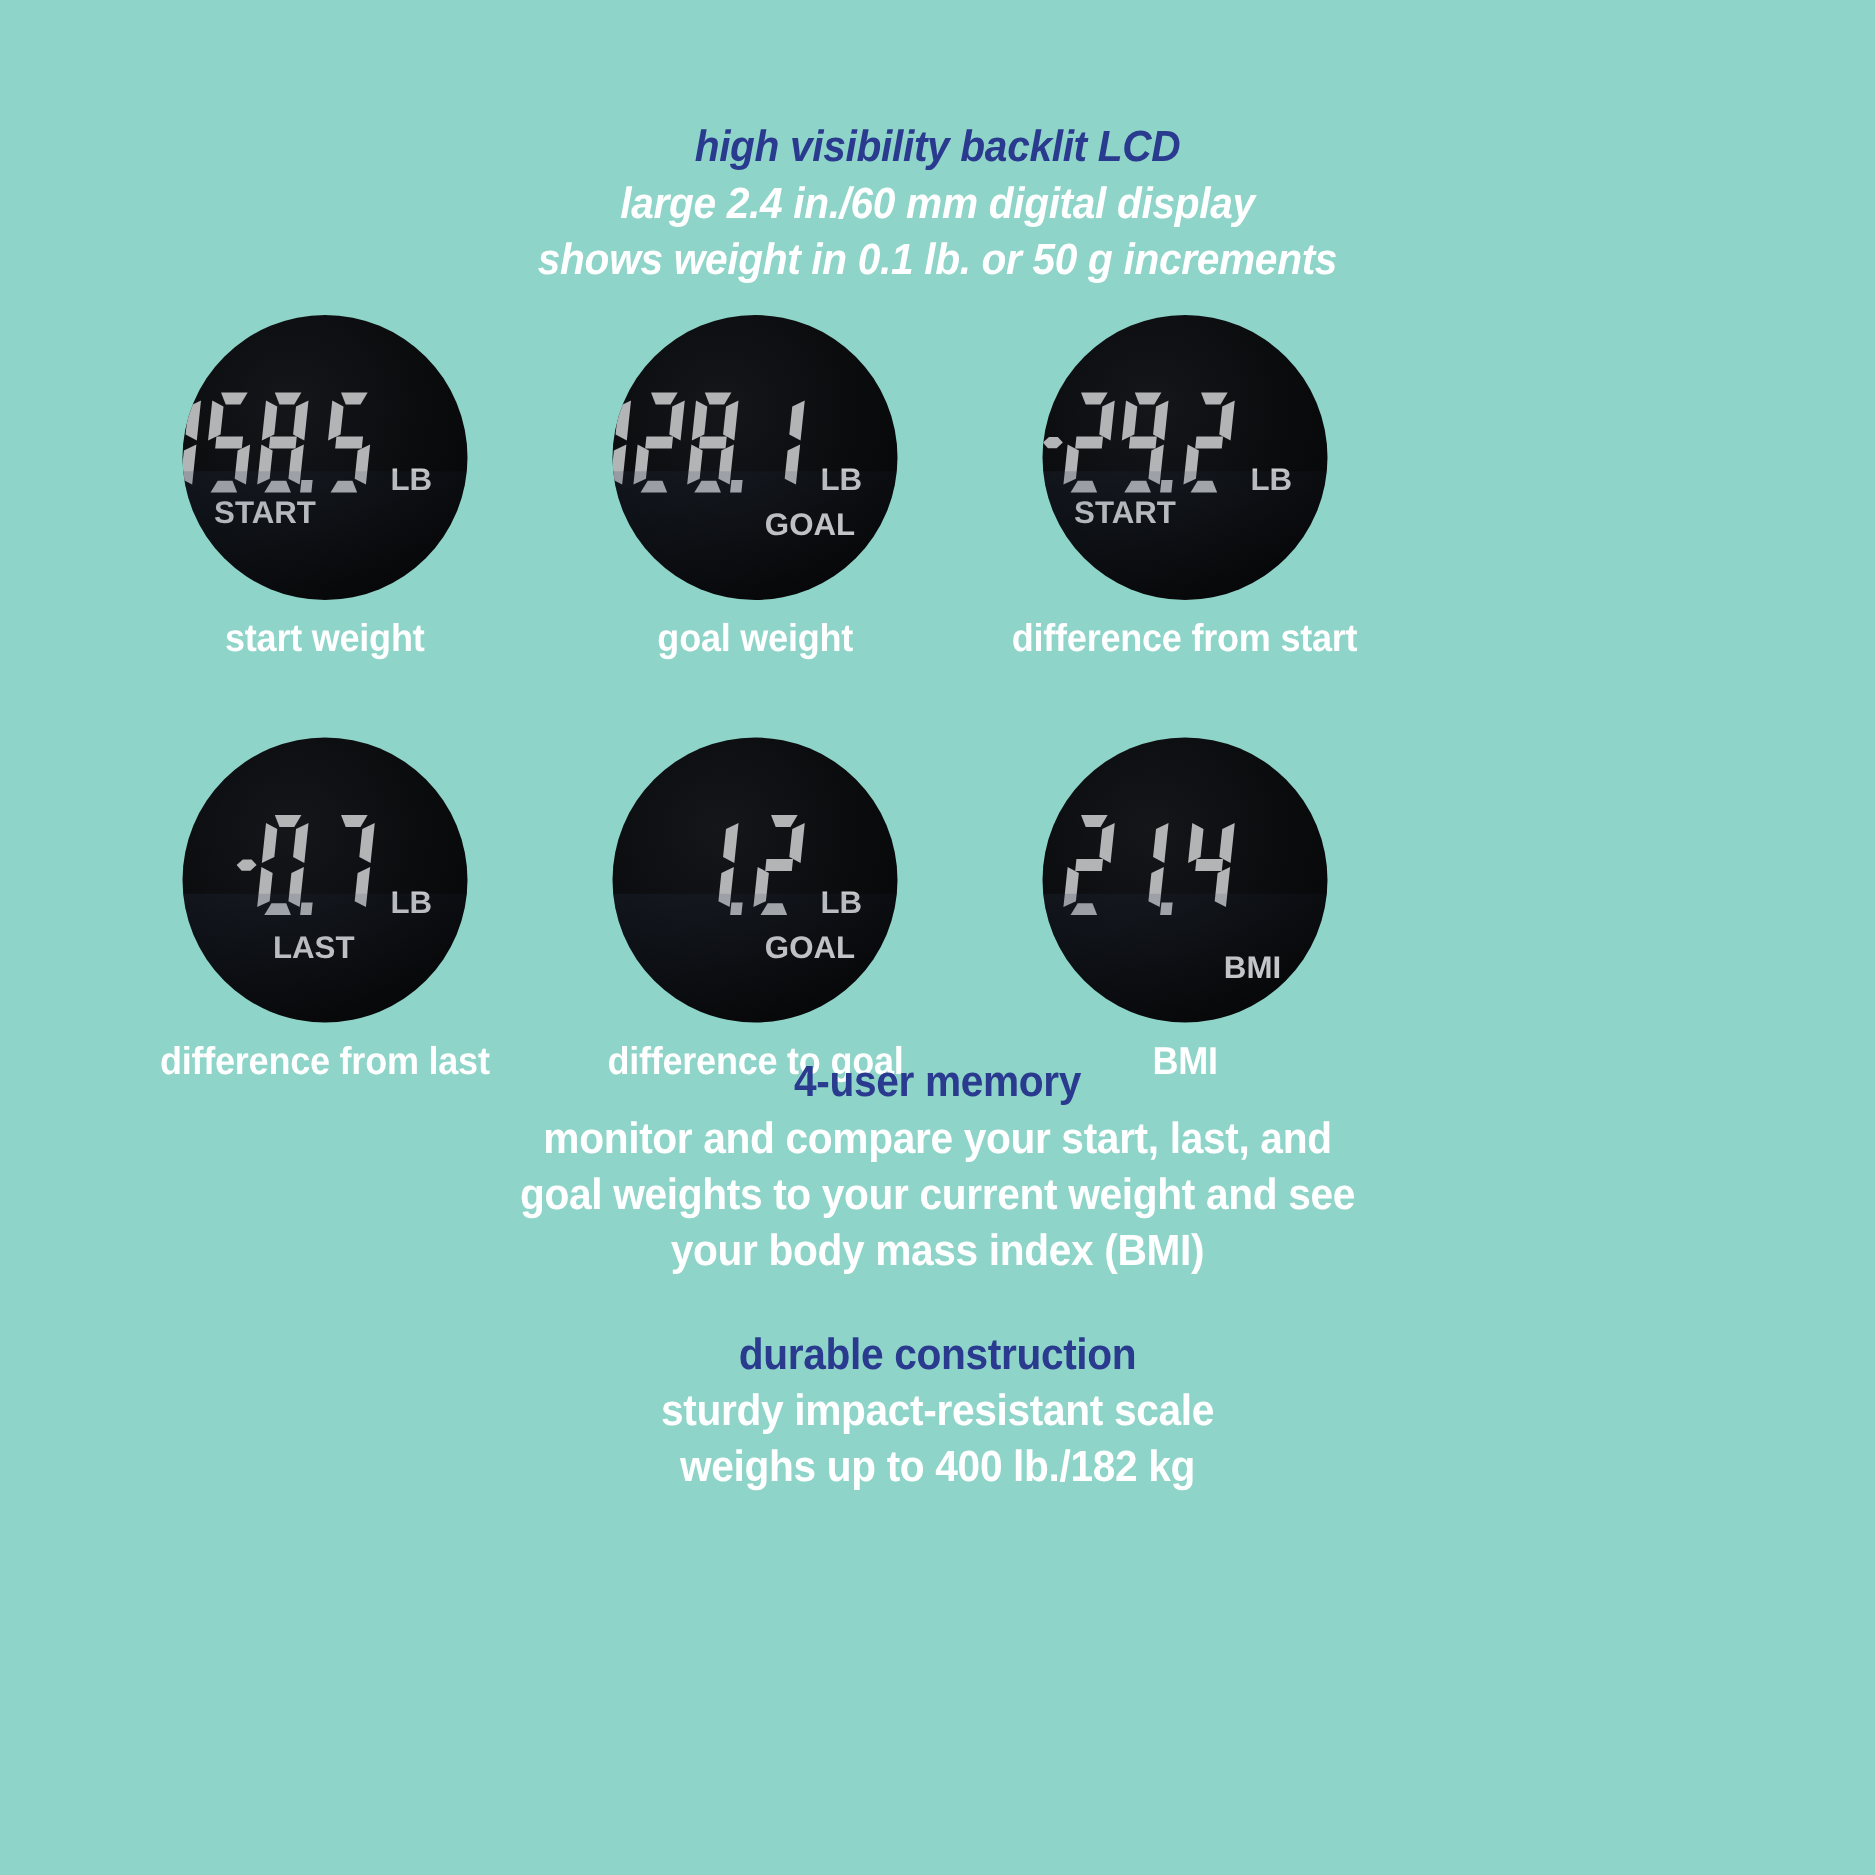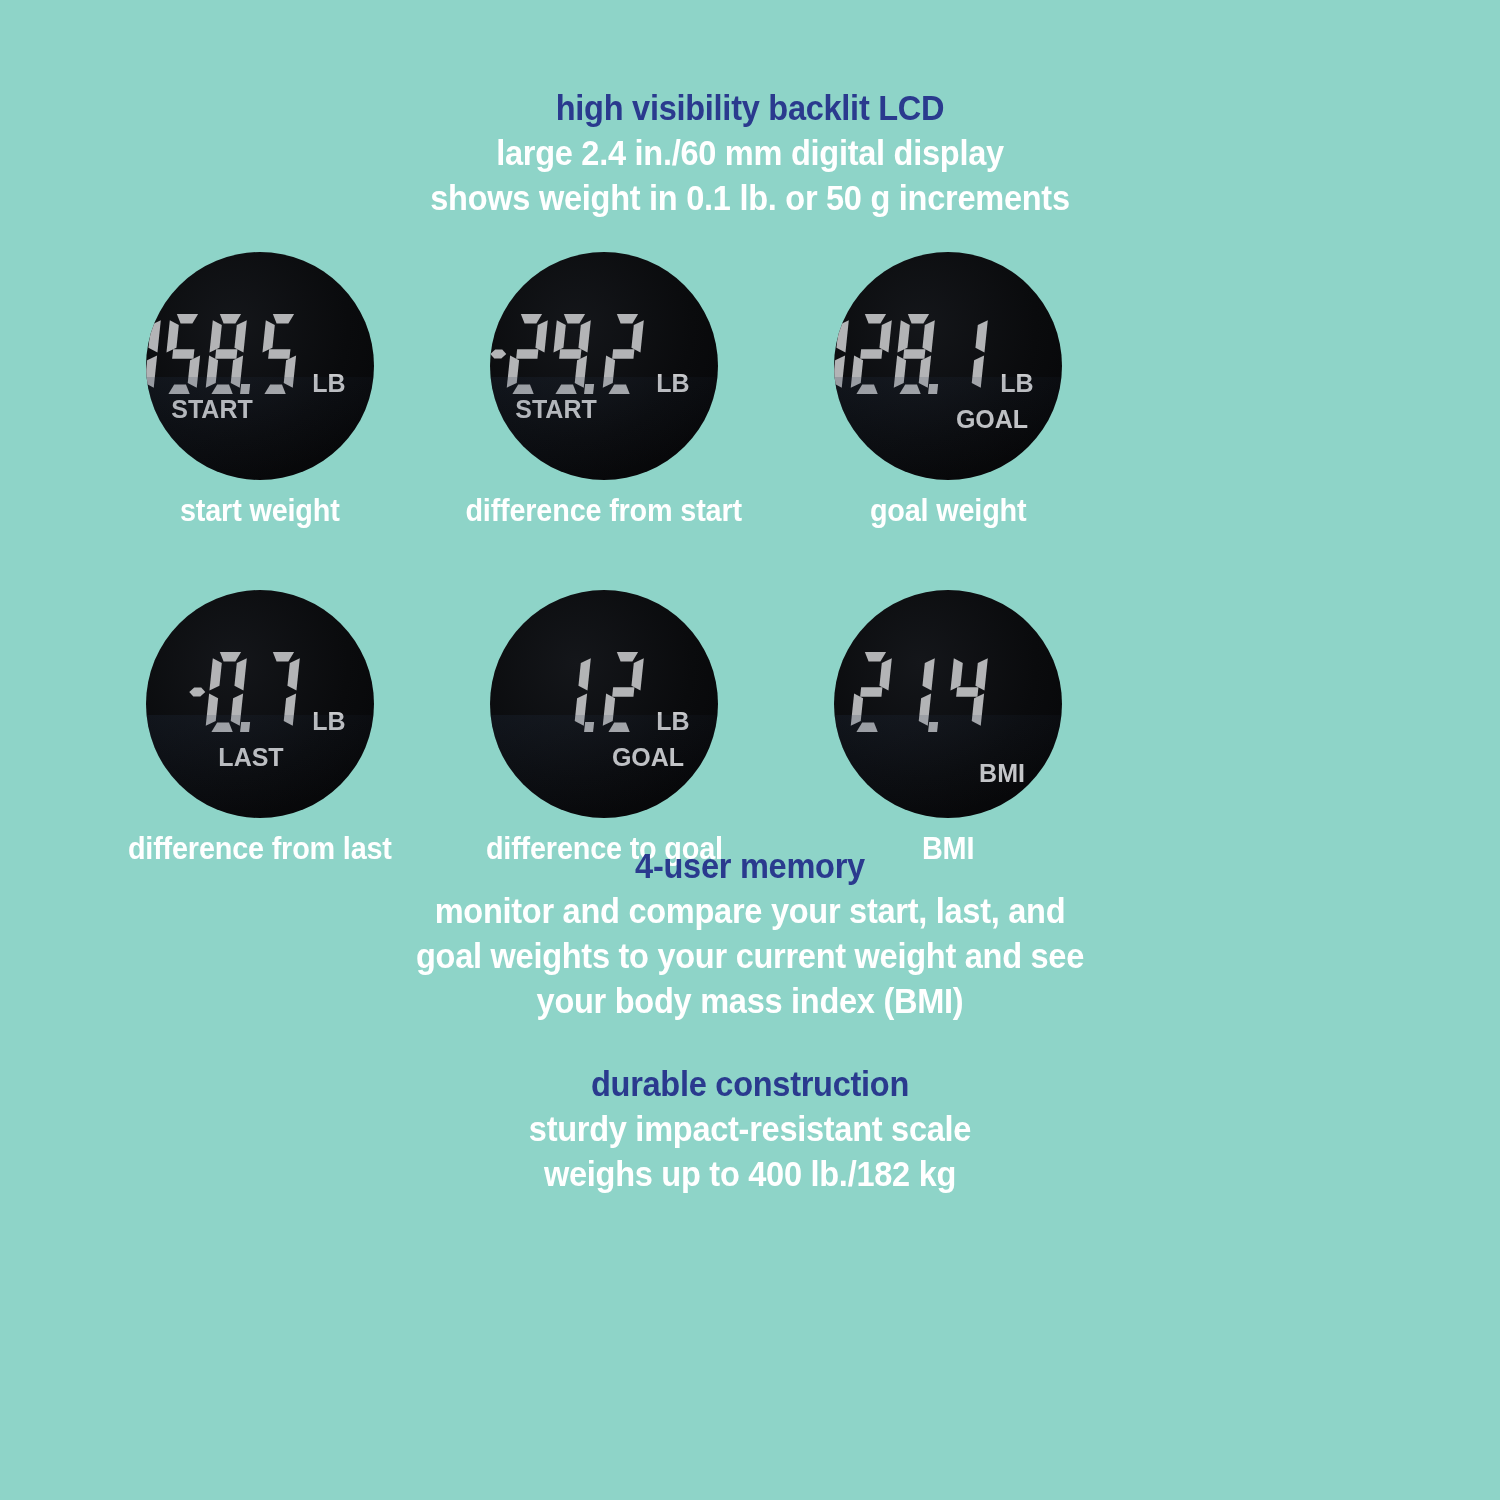--- a/index.html
+++ b/index.html
@@ -39,22 +39,23 @@
     color: #ffffff;
     font-weight: bold;
     font-size: 35px;
     line-height: 45px;
     letter-spacing: -0.3px;
     transform: scaleX(0.93);
   }
 
   #top-block {
     position: absolute;
-    top: 85px;
+    top: 95px;
     left: 0;
+    font-style: italic;
   }
 
   
   .lcd-grid {
     position: absolute;
     top: 252px;
     left: 0;
     width: 1208px;
   }
   .lcd-row {
@@ -158,50 +159,20 @@
               <text x="66" y="166" fill="#c9cacc" font-family="&quot;Liberation Sans&quot;, sans-serif" font-size="25" font-weight="bold" text-anchor="middle">START</text>
             </svg>
         </div>
         <div class="cap">start weight</div>
       </div>
 
       <div class="lcd-cell">
         <div class="lcd-circle">
           <svg class="lcd-svg" viewBox="0 0 228 228">
               <g transform="skewX(-6)">
-                <polygon points="15.50,97.50 22.50,97.50 27.00,102.00 22.50,106.50 15.50,106.50 11.00,102.00" fill="#b3b4b6"></polygon>
-                <polygon points="37.35,62.00 58.65,62.00 53.90,71.50 42.10,71.50" fill="#b3b4b6"></polygon>
-                <polygon points="65.00,68.35 65.00,100.40 55.50,95.65 55.50,73.10" fill="#b3b4b6"></polygon>
-                <polygon points="37.35,97.25 58.65,97.25 58.65,106.75 37.35,106.75" fill="#b3b4b6"></polygon>
-                <polygon points="31.00,103.60 40.50,108.35 40.50,130.90 31.00,135.65" fill="#b3b4b6"></polygon>
-                <polygon points="42.10,132.50 53.90,132.50 58.65,142.00 37.35,142.00" fill="#b3b4b6"></polygon>
-                <polygon points="80.35,62.00 101.65,62.00 96.90,71.50 85.10,71.50" fill="#b3b4b6"></polygon>
-                <polygon points="108.00,68.35 108.00,100.40 98.50,95.65 98.50,73.10" fill="#b3b4b6"></polygon>
-                <polygon points="108.00,103.60 108.00,135.65 98.50,130.90 98.50,108.35" fill="#b3b4b6"></polygon>
-                <polygon points="85.10,132.50 96.90,132.50 101.65,142.00 80.35,142.00" fill="#b3b4b6"></polygon>
-                <polygon points="74.00,68.35 83.50,73.10 83.50,95.65 74.00,100.40" fill="#b3b4b6"></polygon>
-                <polygon points="80.35,97.25 101.65,97.25 101.65,106.75 80.35,106.75" fill="#b3b4b6"></polygon>
-                <rect x="109.00" y="132.00" width="9" height="10" fill="#b3b4b6"></rect>
-                <polygon points="133.35,62.00 154.65,62.00 149.90,71.50 138.10,71.50" fill="#b3b4b6"></polygon>
-                <polygon points="161.00,68.35 161.00,100.40 151.50,95.65 151.50,73.10" fill="#b3b4b6"></polygon>
-                <polygon points="133.35,97.25 154.65,97.25 154.65,106.75 133.35,106.75" fill="#b3b4b6"></polygon>
-                <polygon points="127.00,103.60 136.50,108.35 136.50,130.90 127.00,135.65" fill="#b3b4b6"></polygon>
-                <polygon points="138.10,132.50 149.90,132.50 154.65,142.00 133.35,142.00" fill="#b3b4b6"></polygon>
-              </g>
-              <text x="183" y="140" fill="#c9cacc" font-family="&quot;Liberation Sans&quot;, sans-serif" font-size="25" font-weight="bold" text-anchor="middle">LB</text>
-              <text x="66" y="166" fill="#c9cacc" font-family="&quot;Liberation Sans&quot;, sans-serif" font-size="25" font-weight="bold" text-anchor="middle">START</text>
-            </svg>
-        </div>
-        <div class="cap">difference from start</div>
-      </div>
-
-      <div class="lcd-cell">
-        <div class="lcd-circle">
-          <svg class="lcd-svg" viewBox="0 0 228 228">
-              <g transform="skewX(-6)">
                 <polygon points="22.00,68.35 22.00,100.40 12.50,95.65 12.50,73.10" fill="#b3b4b6"></polygon>
                 <polygon points="22.00,103.60 22.00,135.65 12.50,130.90 12.50,108.35" fill="#b3b4b6"></polygon>
                 <polygon points="37.35,62.00 58.65,62.00 53.90,71.50 42.10,71.50" fill="#b3b4b6"></polygon>
                 <polygon points="65.00,68.35 65.00,100.40 55.50,95.65 55.50,73.10" fill="#b3b4b6"></polygon>
                 <polygon points="37.35,97.25 58.65,97.25 58.65,106.75 37.35,106.75" fill="#b3b4b6"></polygon>
                 <polygon points="31.00,103.60 40.50,108.35 40.50,130.90 31.00,135.65" fill="#b3b4b6"></polygon>
                 <polygon points="42.10,132.50 53.90,132.50 58.65,142.00 37.35,142.00" fill="#b3b4b6"></polygon>
                 <polygon points="80.35,62.00 101.65,62.00 96.90,71.50 85.10,71.50" fill="#b3b4b6"></polygon>
                 <polygon points="108.00,68.35 108.00,100.40 98.50,95.65 98.50,73.10" fill="#b3b4b6"></polygon>
                 <polygon points="108.00,103.60 108.00,135.65 98.50,130.90 98.50,108.35" fill="#b3b4b6"></polygon>
@@ -212,20 +183,50 @@
                 <rect x="109.00" y="132.00" width="9" height="10" fill="#b3b4b6"></rect>
                 <polygon points="161.00,68.35 161.00,100.40 151.50,95.65 151.50,73.10" fill="#b3b4b6"></polygon>
                 <polygon points="161.00,103.60 161.00,135.65 151.50,130.90 151.50,108.35" fill="#b3b4b6"></polygon>
               </g>
               <text x="183" y="140" fill="#c9cacc" font-family="&quot;Liberation Sans&quot;, sans-serif" font-size="25" font-weight="bold" text-anchor="middle">LB</text>
               <text x="158" y="176" fill="#c9cacc" font-family="&quot;Liberation Sans&quot;, sans-serif" font-size="25" font-weight="bold" text-anchor="middle">GOAL</text>
             </svg>
         </div>
         <div class="cap">goal weight</div>
       </div>
+
+      <div class="lcd-cell">
+        <div class="lcd-circle">
+          <svg class="lcd-svg" viewBox="0 0 228 228">
+              <g transform="skewX(-6)">
+                <polygon points="15.50,97.50 22.50,97.50 27.00,102.00 22.50,106.50 15.50,106.50 11.00,102.00" fill="#b3b4b6"></polygon>
+                <polygon points="37.35,62.00 58.65,62.00 53.90,71.50 42.10,71.50" fill="#b3b4b6"></polygon>
+                <polygon points="65.00,68.35 65.00,100.40 55.50,95.65 55.50,73.10" fill="#b3b4b6"></polygon>
+                <polygon points="37.35,97.25 58.65,97.25 58.65,106.75 37.35,106.75" fill="#b3b4b6"></polygon>
+                <polygon points="31.00,103.60 40.50,108.35 40.50,130.90 31.00,135.65" fill="#b3b4b6"></polygon>
+                <polygon points="42.10,132.50 53.90,132.50 58.65,142.00 37.35,142.00" fill="#b3b4b6"></polygon>
+                <polygon points="80.35,62.00 101.65,62.00 96.90,71.50 85.10,71.50" fill="#b3b4b6"></polygon>
+                <polygon points="108.00,68.35 108.00,100.40 98.50,95.65 98.50,73.10" fill="#b3b4b6"></polygon>
+                <polygon points="108.00,103.60 108.00,135.65 98.50,130.90 98.50,108.35" fill="#b3b4b6"></polygon>
+                <polygon points="85.10,132.50 96.90,132.50 101.65,142.00 80.35,142.00" fill="#b3b4b6"></polygon>
+                <polygon points="74.00,68.35 83.50,73.10 83.50,95.65 74.00,100.40" fill="#b3b4b6"></polygon>
+                <polygon points="80.35,97.25 101.65,97.25 101.65,106.75 80.35,106.75" fill="#b3b4b6"></polygon>
+                <rect x="109.00" y="132.00" width="9" height="10" fill="#b3b4b6"></rect>
+                <polygon points="133.35,62.00 154.65,62.00 149.90,71.50 138.10,71.50" fill="#b3b4b6"></polygon>
+                <polygon points="161.00,68.35 161.00,100.40 151.50,95.65 151.50,73.10" fill="#b3b4b6"></polygon>
+                <polygon points="133.35,97.25 154.65,97.25 154.65,106.75 133.35,106.75" fill="#b3b4b6"></polygon>
+                <polygon points="127.00,103.60 136.50,108.35 136.50,130.90 127.00,135.65" fill="#b3b4b6"></polygon>
+                <polygon points="138.10,132.50 149.90,132.50 154.65,142.00 133.35,142.00" fill="#b3b4b6"></polygon>
+              </g>
+              <text x="183" y="140" fill="#c9cacc" font-family="&quot;Liberation Sans&quot;, sans-serif" font-size="25" font-weight="bold" text-anchor="middle">LB</text>
+              <text x="66" y="166" fill="#c9cacc" font-family="&quot;Liberation Sans&quot;, sans-serif" font-size="25" font-weight="bold" text-anchor="middle">START</text>
+            </svg>
+        </div>
+        <div class="cap">difference from start</div>
+      </div>
     </div>
 
     <div class="lcd-row second">
       <div class="lcd-cell">
         <div class="lcd-circle">
           <svg class="lcd-svg" viewBox="0 0 228 228">
               <g transform="skewX(-6)">
                 <polygon points="58.50,97.50 65.50,97.50 70.00,102.00 65.50,106.50 58.50,106.50 54.00,102.00" fill="#b3b4b6"></polygon>
                 <polygon points="80.35,62.00 101.65,62.00 96.90,71.50 85.10,71.50" fill="#b3b4b6"></polygon>
                 <polygon points="108.00,68.35 108.00,100.40 98.50,95.65 98.50,73.10" fill="#b3b4b6"></polygon>

